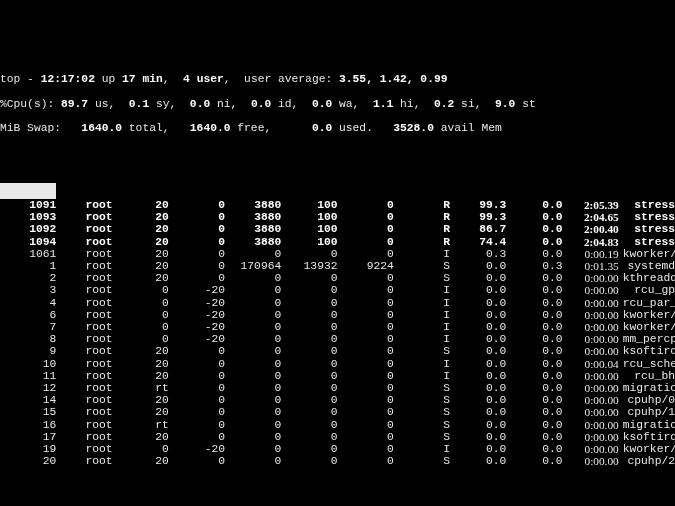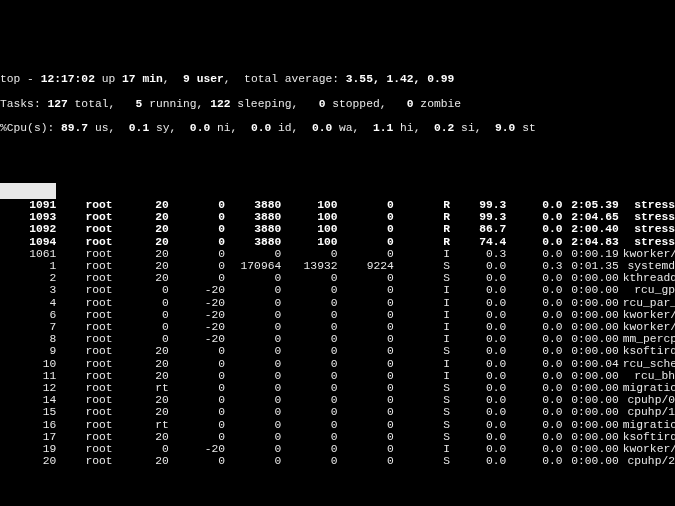--- a/index.html
+++ b/index.html
@@ -36,34 +36,34 @@
   .col-pid   { width: 40px; margin-left: 44px; }
   .col-user  { width: 48px; text-align: left; }
   .col-pr    { width: 30px; }
   .col-ni    { width: 30px; }
   .col-virt  { width: 55px; }
   .col-res   { width: 48px; }
   .col-shr   { width: 48px; }
   .col-s     { width: 14px; }
   .col-cpu   { width: 38px; }
   .col-mem   { width: 38px; }
-  .col-time  { width: 66px; }
+  .col-time  { width: 66px; font-family: Liberation Serif, serif; }
   .col-cmd   { text-align: left; padding-left: 4px !important; }
   th.col-user, td.col-user { text-align: left; padding-left:3px !important;}
   th.col-cmd, td.col-cmd   { text-align: left; padding-left:4px !important;}
 </style>
 </head>
 <body>
 
 
 <div class="term">
 
-<span class="row"><span>top - </span><span class="bold">12:17:02</span><span> up </span><span class="bold">17 min</span><span>,  </span><span class="bold">9 user</span><span>,  total average: </span><span class="bold">3.55, 1.42, 0.99</span></span>
-<span class="row"><span>Tasks: </span><span class="bold">127</span><span> total,   </span><span class="bold">5</span><span> running, </span><span class="bold">122</span><span> sleeping,   </span><span class="bold">0</span><span> stopped,   </span><span class="bold">0</span><span> zombie</span></span>
+<span class="row"><span>top - </span><span class="bold">12:17:02</span><span> up </span><span class="bold">17 min</span><span>,  </span><span class="bold">4 user</span><span>,  user average: </span><span class="bold">3.55, 1.42, 0.99</span></span>
 <span class="row"><span>%Cpu(s): </span><span class="bold">89.7</span><span> us,  </span><span class="bold">0.1</span><span> sy,  </span><span class="bold">0.0</span><span> ni,  </span><span class="bold">0.0</span><span> id,  </span><span class="bold">0.0</span><span> wa,  </span><span class="bold">1.1</span><span> hi,  </span><span class="bold">0.2</span><span> si,  </span><span class="bold">9.0</span><span> st</span></span>
+<span class="row"><span>MiB Swap:   </span><span class="bold">1640.0</span><span> total,   </span><span class="bold">1640.0</span><span> free,      </span><span class="bold">0.0</span><span> used.   </span><span class="bold">3528.0</span><span> avail Mem</span></span>
 <span class="row"> </span>
 
 <table class="proc">
   <thead>
     <tr class="hdr">
       <th class="col-pid">PID</th>
       <th class="col-user">VIRT</th>
       <th class="col-pr">PR</th>
       <th class="col-ni">NI</th>
       <th class="col-virt">VIRT</th>

